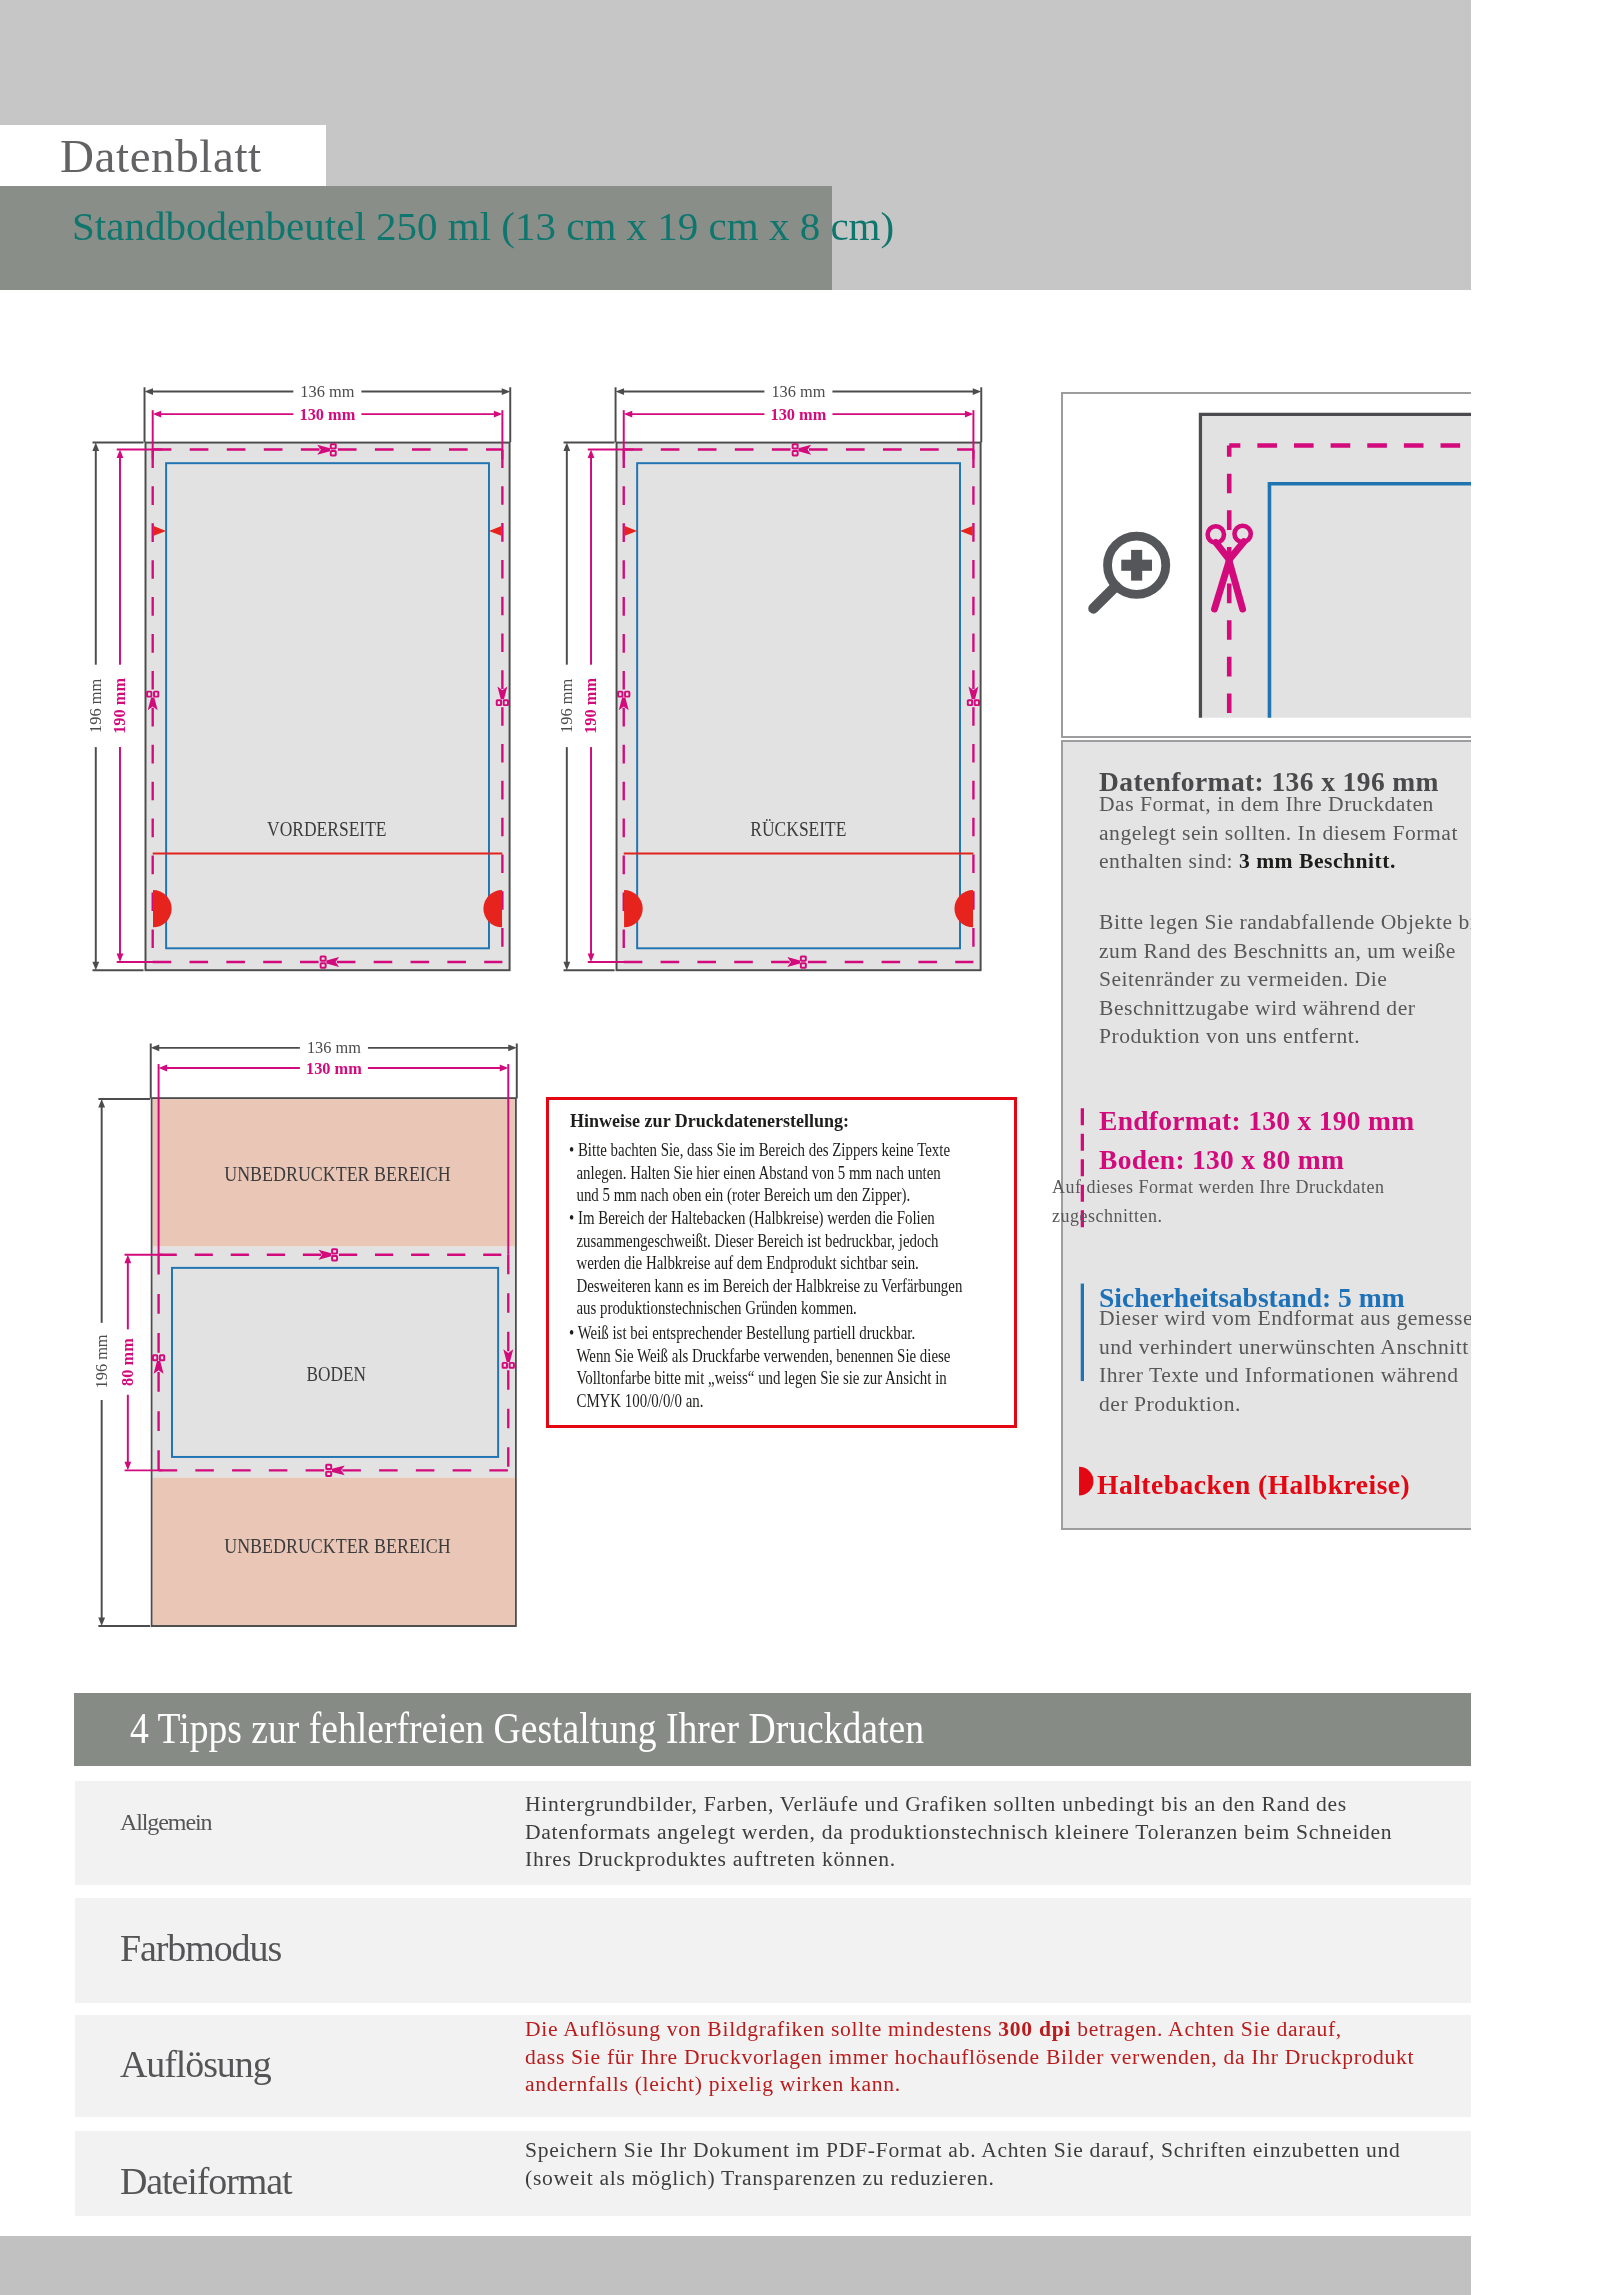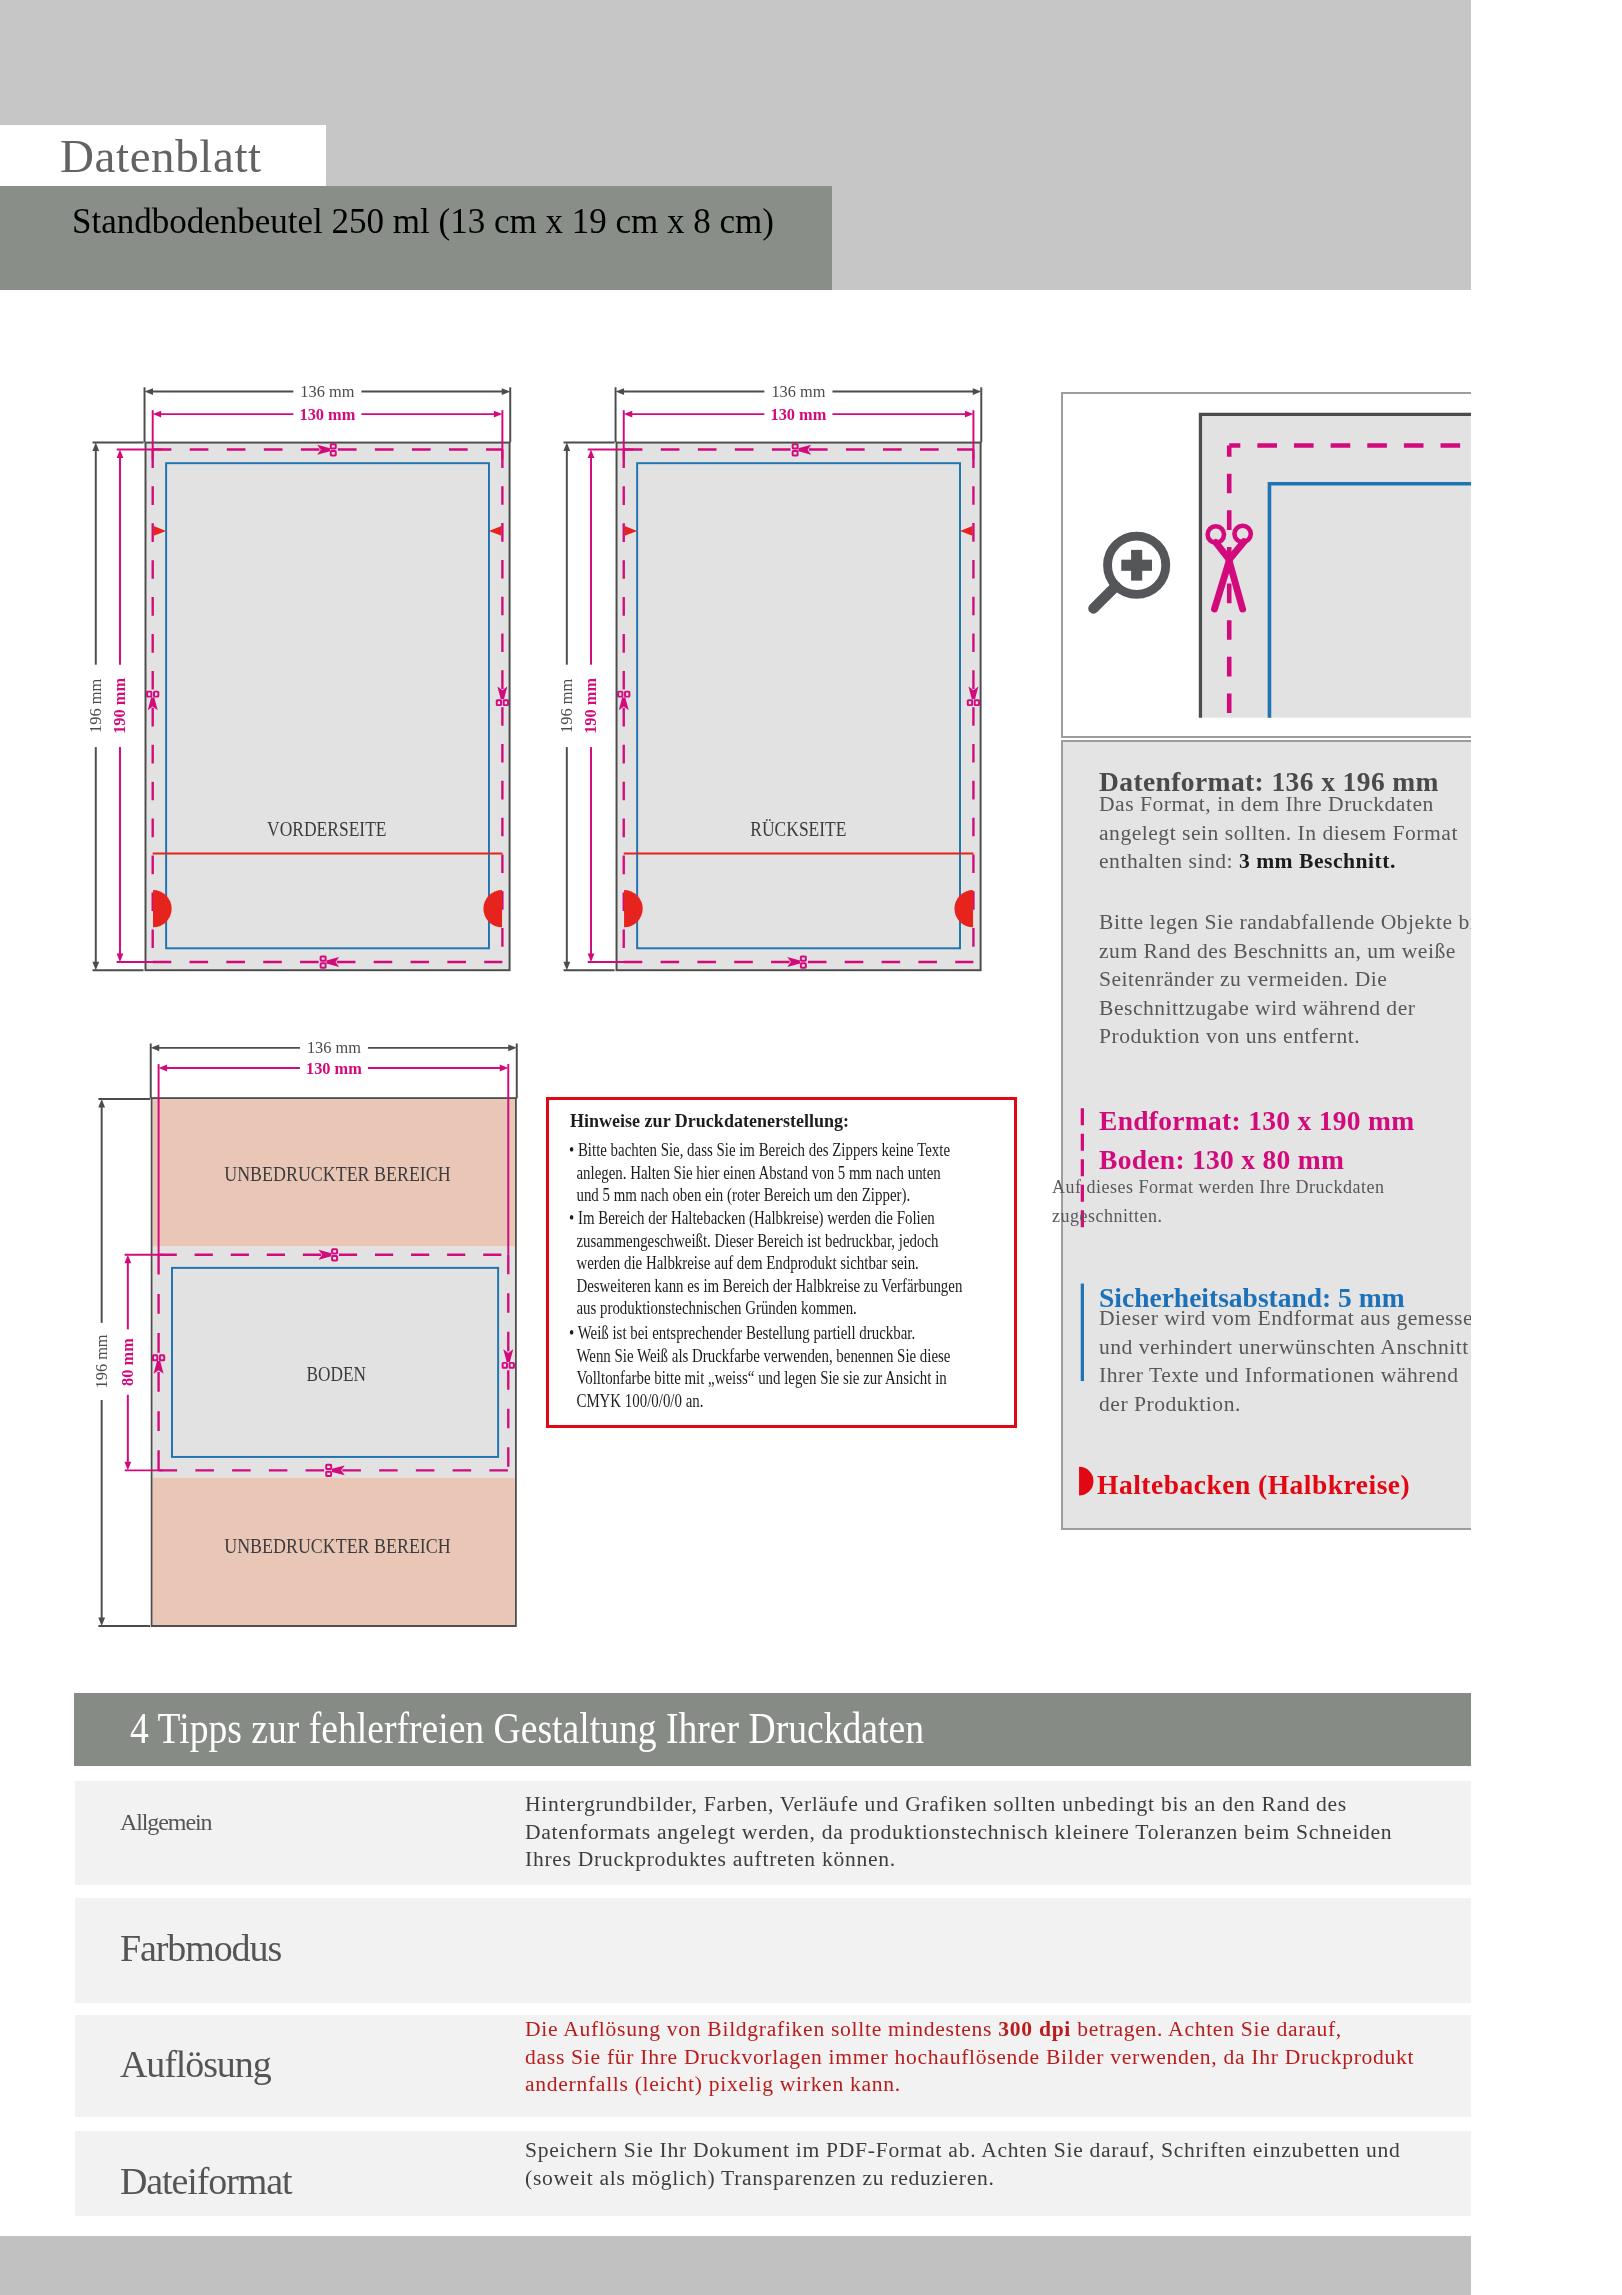--- a/index.html
+++ b/index.html
@@ -15,21 +15,21 @@
 <div class="page">
 
 <div class="abs" style="left:0;top:0;width:1623px;height:290px;background:#c6c6c6;"></div>
 
 <div class="abs" style="left:0;top:125px;width:326px;height:61px;background:#ffffff;"></div>
 
 <div class="abs" style="left:60px;top:129px;font-size:47px;color:#636366;letter-spacing:0.6px;">Datenblatt</div>
 
 <div class="abs" style="left:0;top:186px;width:832px;height:104px;background:#898e89;"></div>
 
-<div class="abs" style="left:72px;top:202px;font-size:35px;color:#000000;white-space:nowrap;">Standbodenbeutel 250 ml (13 cm x 19 cm x 8 cm)</div>
+<div class="abs" style="left:72px;top:202px;font-size:41px;color:#0f766e;white-space:nowrap;">Standbodenbeutel 250 ml (13 cm x 19 cm x 8 cm)</div>
 
 
 <div class="abs" style="left:1061px;top:740px;width:486px;height:790px;border:2px solid #9d9da0;box-sizing:border-box;background:#e4e4e4;"></div>
 
 <svg class="abs" style="left:0;top:0;" width="1623" height="2295" viewBox="0 0 2480 3508">
   <defs>
 
     <g id="sc">
       <polygon points="-17.5,-7.6 2,-2.4 2,2.4 -17.5,7.6 -12,0" stroke="none"></polygon>
       <rect x="3.2" y="-8.6" width="7.6" height="6.6" rx="1" fill="none" stroke-width="3"></rect>

